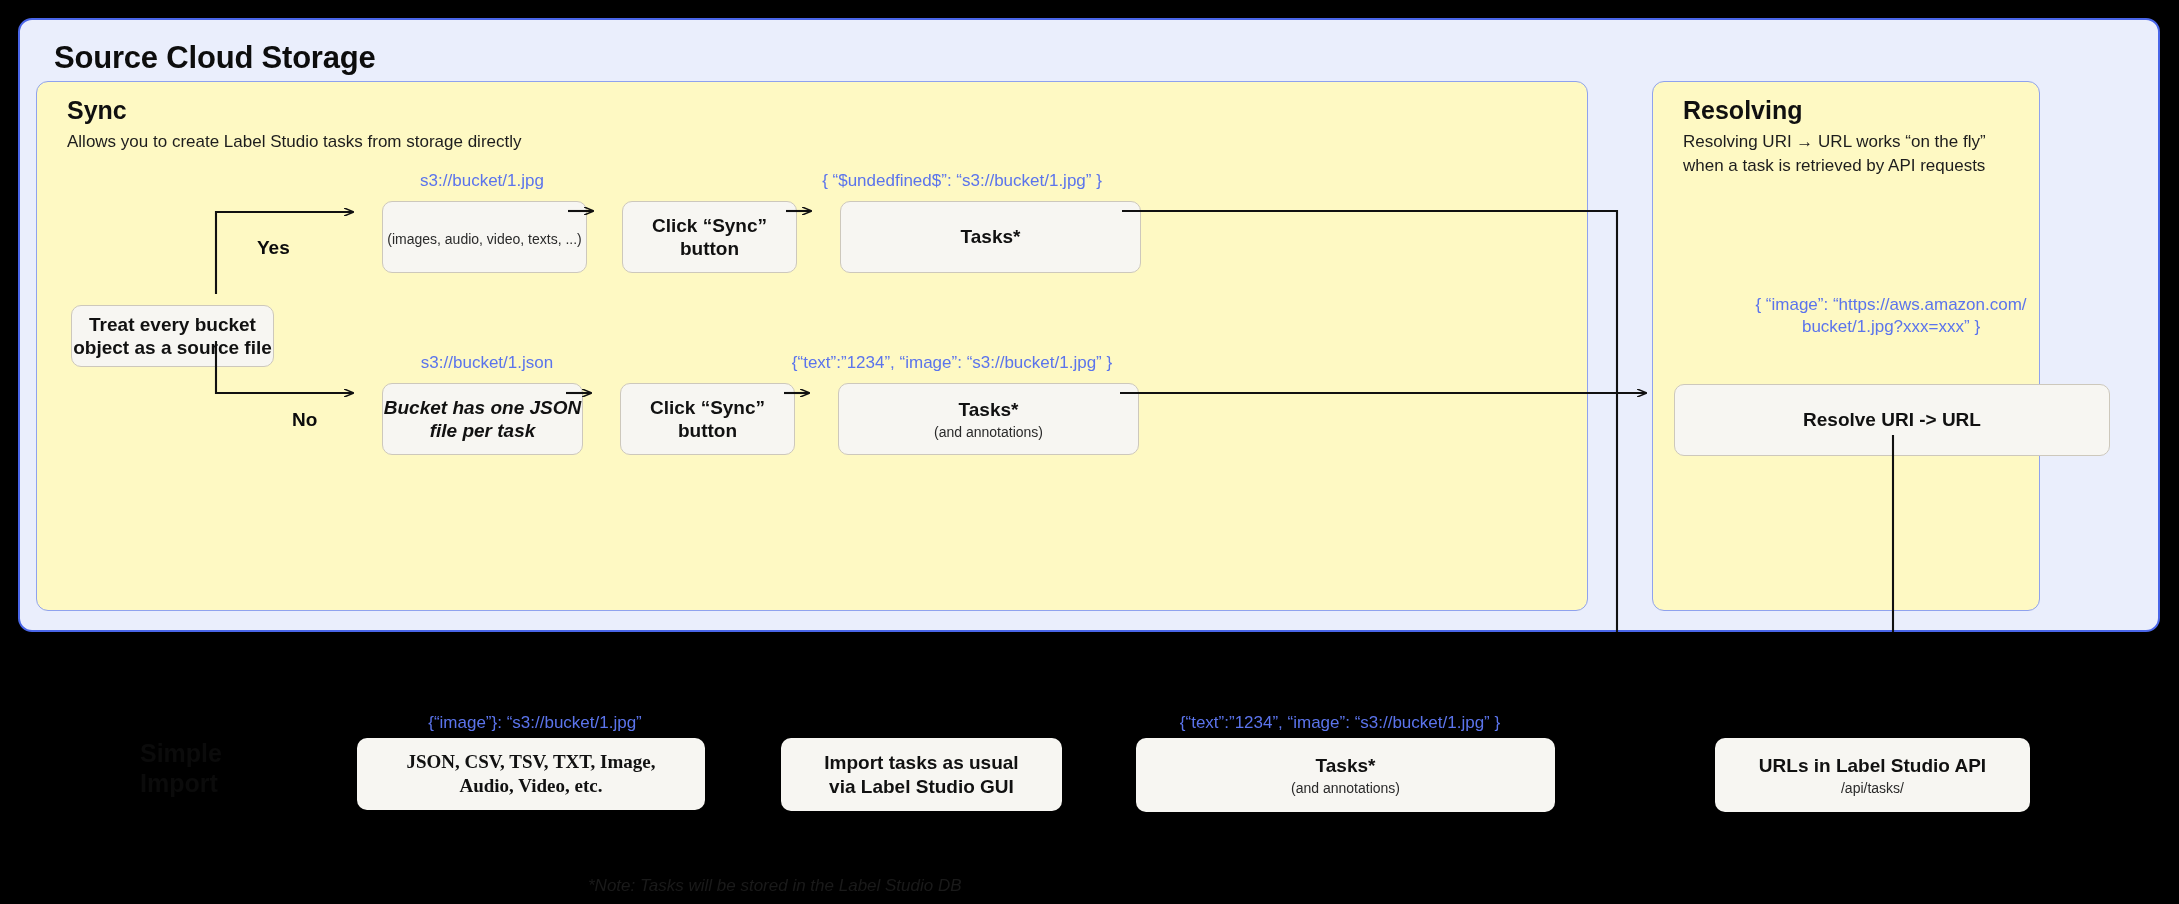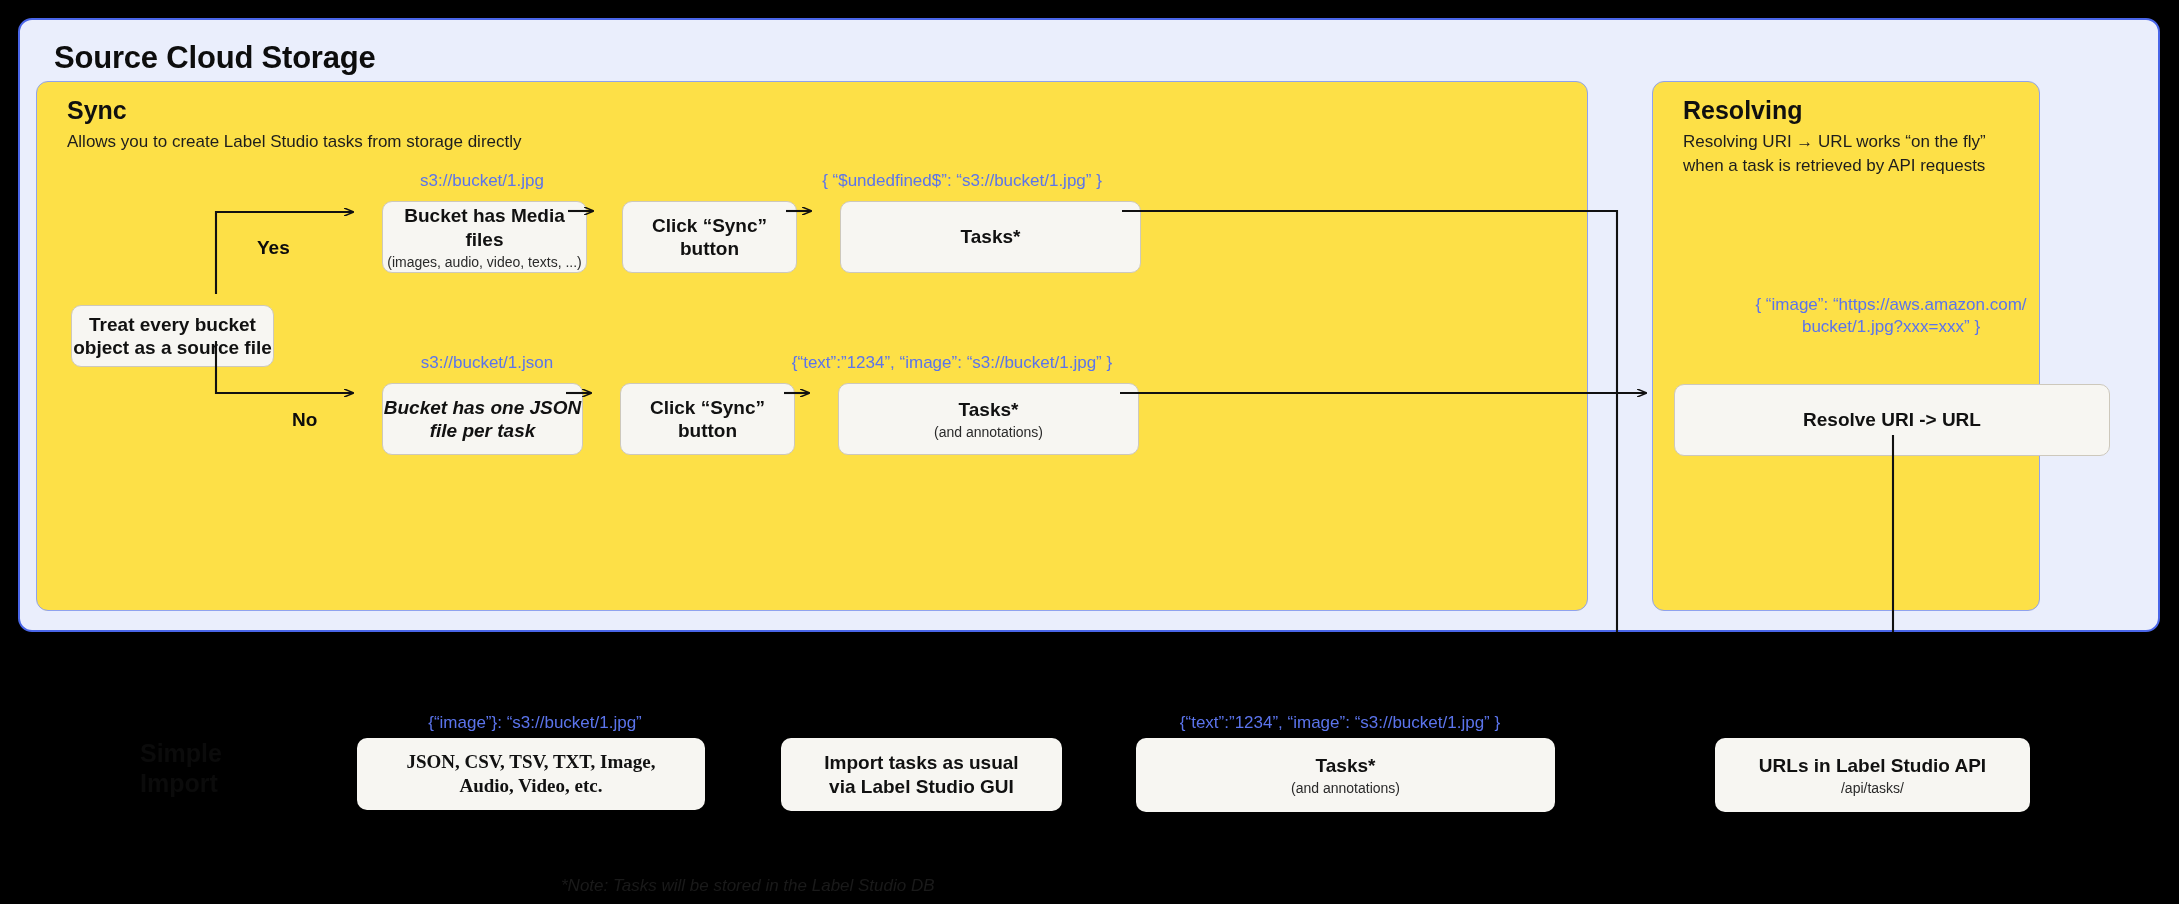--- a/index.html
+++ b/index.html
@@ -21,21 +21,21 @@
   }
   .outer-title {
     position: absolute; left: 34px; top: 20px;
     font-size: 31px; font-weight: 700; color: #0d0d0d;
     letter-spacing: -0.2px;
   }
 
   
   .card {
     position: absolute;
-    background: #fde047;
+    background: #fef9c3;
     border: 1.5px solid #8fa2ee;
     border-radius: 12px;
   }
   .card-sync  { left: 16px;  top: 61px; width: 1552px; height: 530px; }
   .card-resolv{ left: 1632px;top: 61px; width: 388px;  height: 530px; }
 
   .card-title {
     position: absolute; left: 30px; top: 14px;
     font-size: 25px; font-weight: 700; color: #101010;
   }
@@ -115,21 +115,20 @@
       <div class="node" style="left:34px; top:223px; width:203px; height:62px;">
         <div class="n-main" style="white-space:pre-line;">Treat every bucket
 object as a source file</div>
       </div>
 
       <div class="branch-label" style="left:220px; top:155px;">Yes</div>
 
       <div class="ann" style="left:330px; top:88px; width:230px;">s3://bucket/1.jpg</div>
 
       <div class="node" style="left:345px; top:119px; width:205px; height:72px;">
-        <div class="n-main">Bucket has Media files</div>
         <div class="n-sub">(images, audio, video, texts, ...)</div>
       </div>
 
       <div class="node" style="left:585px; top:119px; width:175px; height:72px;">
         <div class="n-main">Click “Sync” button</div>
       </div>
 
       <div class="ann" style="left:740px; top:88px; width:370px;">{ “$undedfined$”: “s3://bucket/1.jpg” }</div>
 
       <div class="node" style="left:803px; top:119px; width:301px; height:72px;">
@@ -191,21 +190,21 @@
   <div class="dark-node" style="left:1136px; top:738px; width:419px; height:74px;">
     <div class="n-main">Tasks*</div>
     <div class="n-sub">(and annotations)</div>
   </div>
 
   <div class="dark-node" style="left:1715px; top:738px; width:315px; height:74px;">
     <div class="n-main">URLs in Label Studio API</div>
     <div class="n-sub">/api/tasks/</div>
   </div>
 
-  <div class="foot-note" style="left:561px; top:876px;">*Note: Tasks will be stored in the Label Studio DB</div>
+  <div class="foot-note" style="left:588px; top:876px;">*Note: Tasks will be stored in the Label Studio DB</div>
 
   <svg class="wires" viewBox="0 0 2179 904">
     <defs>
       <marker id="ah" markerWidth="10" markerHeight="8" refX="9" refY="4" orient="auto" markerUnits="userSpaceOnUse">
         <path d="M0,0 L10,4 L0,8" fill="none" stroke="#111" stroke-width="1.6"></path>
       </marker>
     </defs>
     <g stroke="#111111" stroke-width="2.1" fill="none">
 
       <path d="M216,294 L216,212 L353,212" marker-end="url(#ah)"></path>

